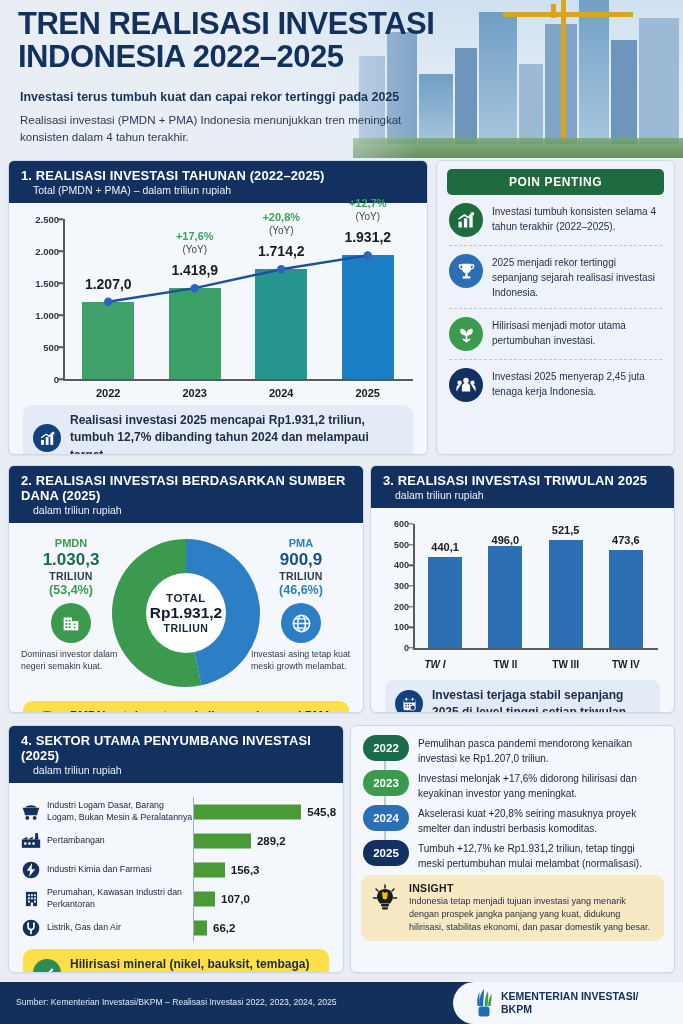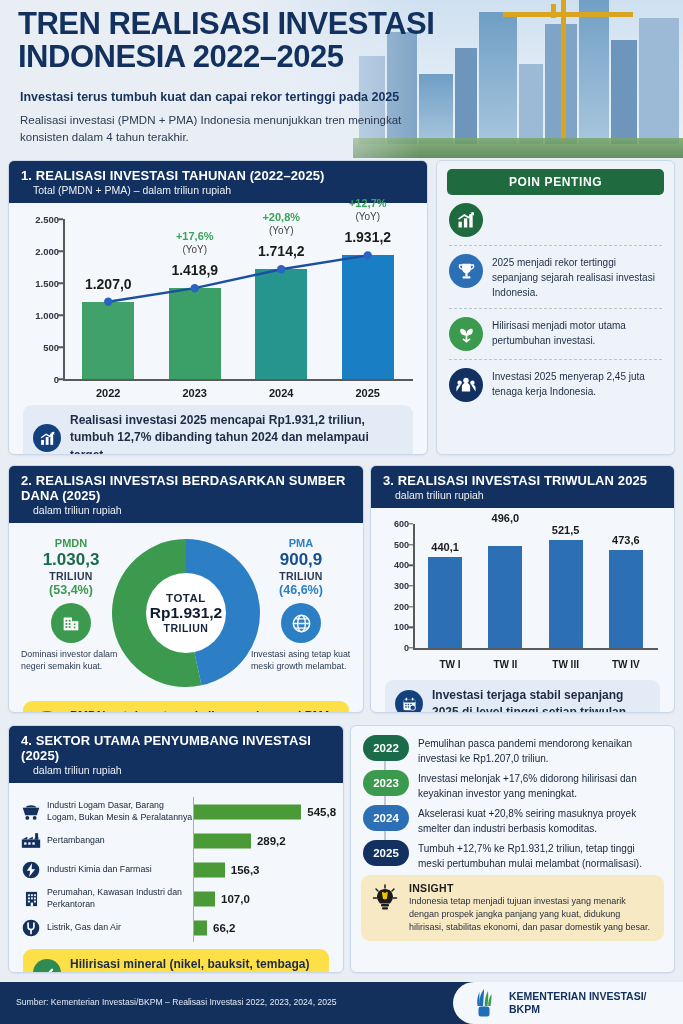--- a/index.html
+++ b/index.html
@@ -157,21 +157,21 @@
   .insight { display:flex; gap:9px; background:#f6e9c4; border-radius:9px; padding:7px 9px; margin-top:3px; }
   .insight .ib { width:30px; height:34px; flex:0 0 auto; display:flex; align-items:center; justify-content:center;}
   .insight .ih { font-size:10.5px; font-weight:800; color:#1b1b1b; letter-spacing:.3px;}
   .insight .it { font-size:9px; line-height:1.45; color:#2a3040; margin-top:1px;}
 
   
   .footer { position:absolute; left:0; top:982px; width:683px; height:42px;
     background:#132f5c; border-radius:0 0 0 0; }
   .footer .src { position:absolute; left:16px; top:15px; font-size:8.6px; color:#e3ebf6; }
   .logo-pill { position:absolute; right:0; top:0; width:230px; height:42px;
-    background:#f4f7fb; border-radius:21px 0 0 21px; display:flex; align-items:center; gap:8px; padding-left:14px;}
+    background:#f4f7fb; border-radius:21px 0 0 21px; display:flex; align-items:center; gap:0; padding-left:14px;}
   .logo-tx { font-size:10.5px; font-weight:800; color:#123160; line-height:1.25; }
 </style>
 </head>
 <body>
 
 <div class="page">
 
   <div class="header">
     <div class="sky"></div>
     <div class="skyline">
@@ -274,20 +274,21 @@
         <div class="pp-item">
           <div class="pp-ic" style="background:#1f6b3f">
             <svg width="20" height="20" viewBox="0 0 24 24">
               <rect x="3" y="14" width="4" height="7" fill="#fff"></rect>
               <rect x="9.5" y="10" width="4" height="11" fill="#fff"></rect>
               <rect x="16" y="5" width="4" height="16" fill="#fff"></rect>
               <path d="M3 11 L10 6 L15 9 L21 3" stroke="#fff" stroke-width="2" fill="none"></path>
               <path d="M17 3 L21.5 3 L21.5 7 Z" fill="#fff"></path>
             </svg>
           </div>
+          <div class="pp-tx">Investasi tumbuh konsisten selama 4 tahun terakhir (2022–2025).</div>
         </div>
         <div class="pp-div"></div>
         <div class="pp-item">
           <div class="pp-ic" style="background:#2c6fb5">
             <svg width="21" height="21" viewBox="0 0 24 24">
               <path d="M7 3 h10 v6 a5 5 0 0 1 -10 0 Z" fill="#fff"></path>
               <path d="M7 4.5 H4.2 a3.2 3.2 0 0 0 3.4 4.6" fill="none" stroke="#fff" stroke-width="1.6"></path>
               <path d="M17 4.5 H19.8 a3.2 3.2 0 0 1 -3.4 4.6" fill="none" stroke="#fff" stroke-width="1.6"></path>
               <rect x="10.7" y="13.5" width="2.6" height="4" fill="#fff"></rect>
               <rect x="7.5" y="17.5" width="9" height="2.6" rx="1" fill="#fff"></rect>
@@ -399,21 +400,21 @@
       <div class="c3-wrap">
         <div class="c3-axis-v"></div>
         <div class="c3-axis-h"></div>
         <div class="c3-plot" id="c3plot">
             <div class="c3-col" style="left: 13.125px; height: 124px;">
               <div class="c3-bar" style="height: 90.954px; background: rgb(44, 111, 181);"></div>
               <div class="c3-val" style="bottom: 94.954px;">440,1</div>
             </div>
             <div class="c3-col" style="left: 73.375px; height: 124px;">
               <div class="c3-bar" style="height: 102.507px; background: rgb(44, 111, 181);"></div>
-              <div class="c3-val" style="bottom: 124px;">496,0</div>
+              <div class="c3-val" style="bottom: 102px;">496,0</div>
             </div>
             <div class="c3-col" style="left: 133.625px; height: 124px;">
               <div class="c3-bar" style="height: 107.777px; background: rgb(44, 111, 181);"></div>
               <div class="c3-val" style="bottom: 111.777px;">521,5</div>
             </div>
             <div class="c3-col" style="left: 193.875px; height: 124px;">
               <div class="c3-bar" style="height: 97.8773px; background: rgb(44, 111, 181);"></div>
               <div class="c3-val" style="bottom: 101.877px;">473,6</div>
             </div>
           </div>
@@ -424,21 +425,21 @@
           <div class="c3-ylab" style="top: 84.6667px;">200</div>
           <div class="c3-tick" style="top: 84.6667px;"></div>
           <div class="c3-ylab" style="top: 64px;">300</div>
           <div class="c3-tick" style="top: 64px;"></div>
           <div class="c3-ylab" style="top: 43.3333px;">400</div>
           <div class="c3-tick" style="top: 43.3333px;"></div>
           <div class="c3-ylab" style="top: 22.6667px;">500</div>
           <div class="c3-tick" style="top: 22.6667px;"></div>
           <div class="c3-ylab" style="top: 2px;">600</div>
           <div class="c3-tick" style="top: 2px;"></div>
-          <div class="c3-xlab" style="left: 50px;">TW I</div>
+          <div class="c3-xlab" style="left: 35px; font-style: italic;">TW I</div>
           <div class="c3-xlab" style="left: 105.375px;">TW II</div>
           <div class="c3-xlab" style="left: 165.625px;">TW III</div>
           <div class="c3-xlab" style="left: 225.875px;">TW IV</div>
         </div>
       <div class="callout">
         <div class="cicon">
           <svg width="17" height="17" viewBox="0 0 24 24">
               <rect x="3.5" y="5" width="17" height="15" rx="2" fill="#fff"></rect>
               <rect x="3.5" y="5" width="17" height="4" rx="1.5" fill="#12417e"></rect>
               <rect x="6.5" y="2.5" width="2.2" height="4" rx="1" fill="#fff"></rect>

